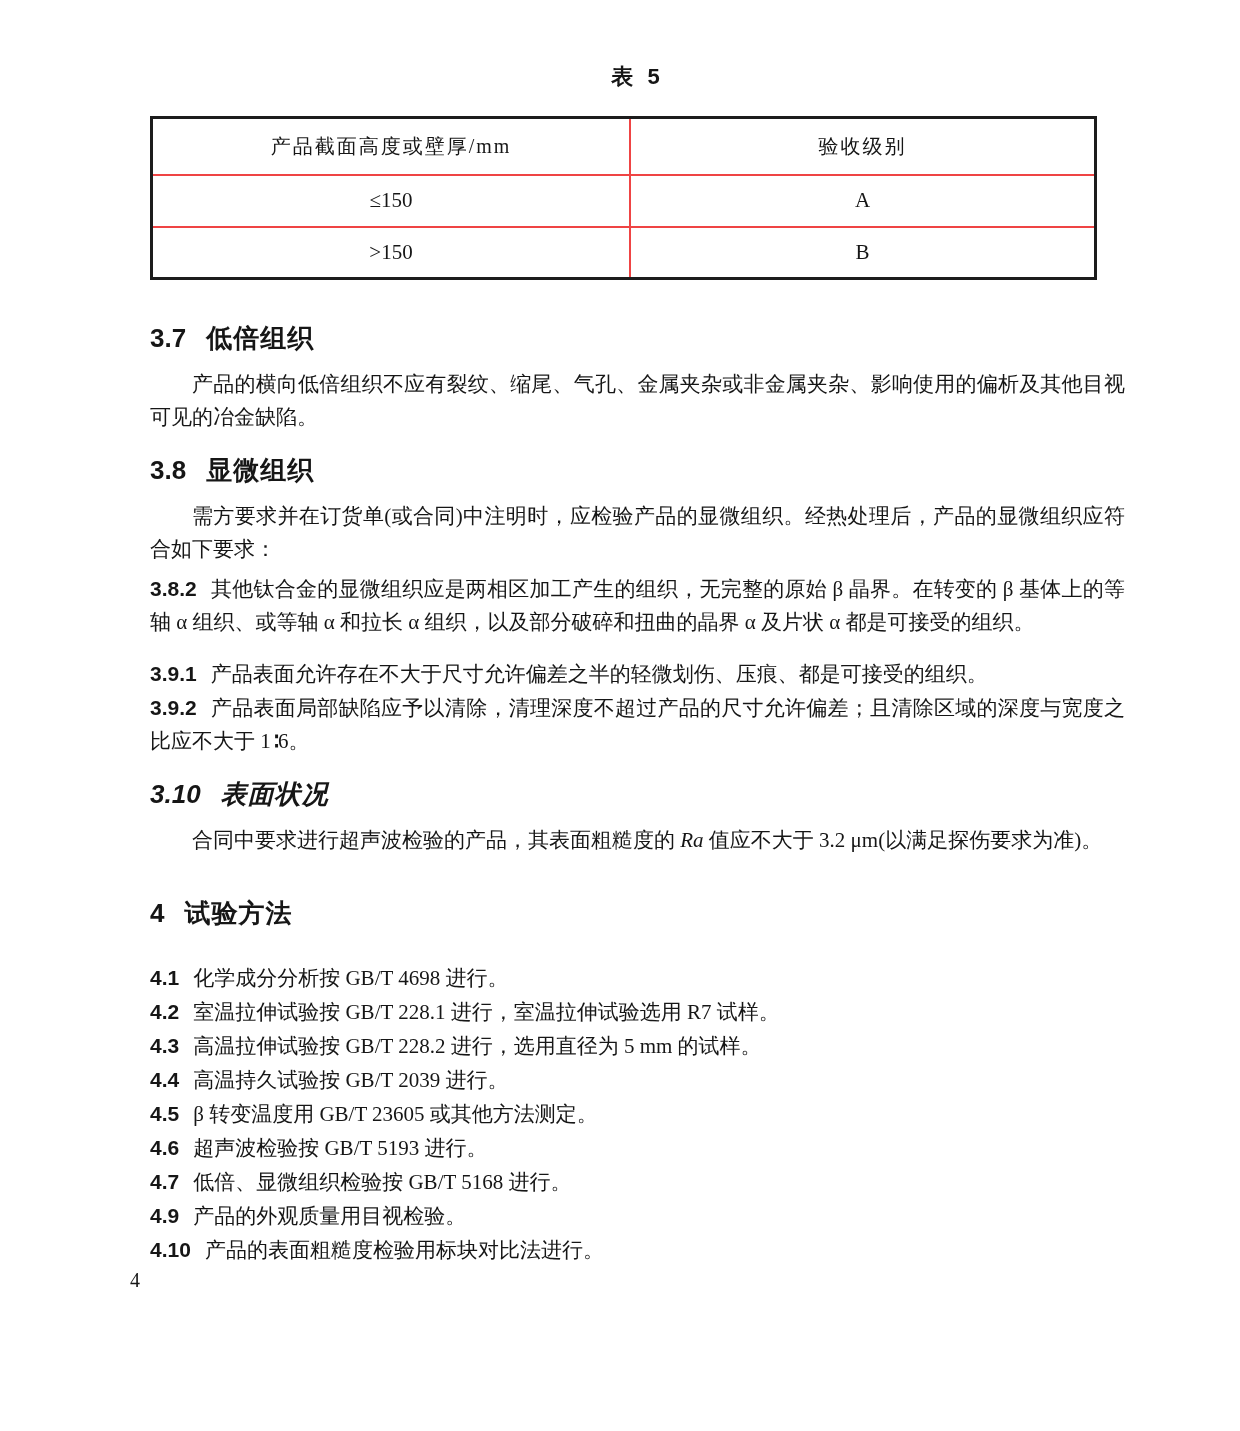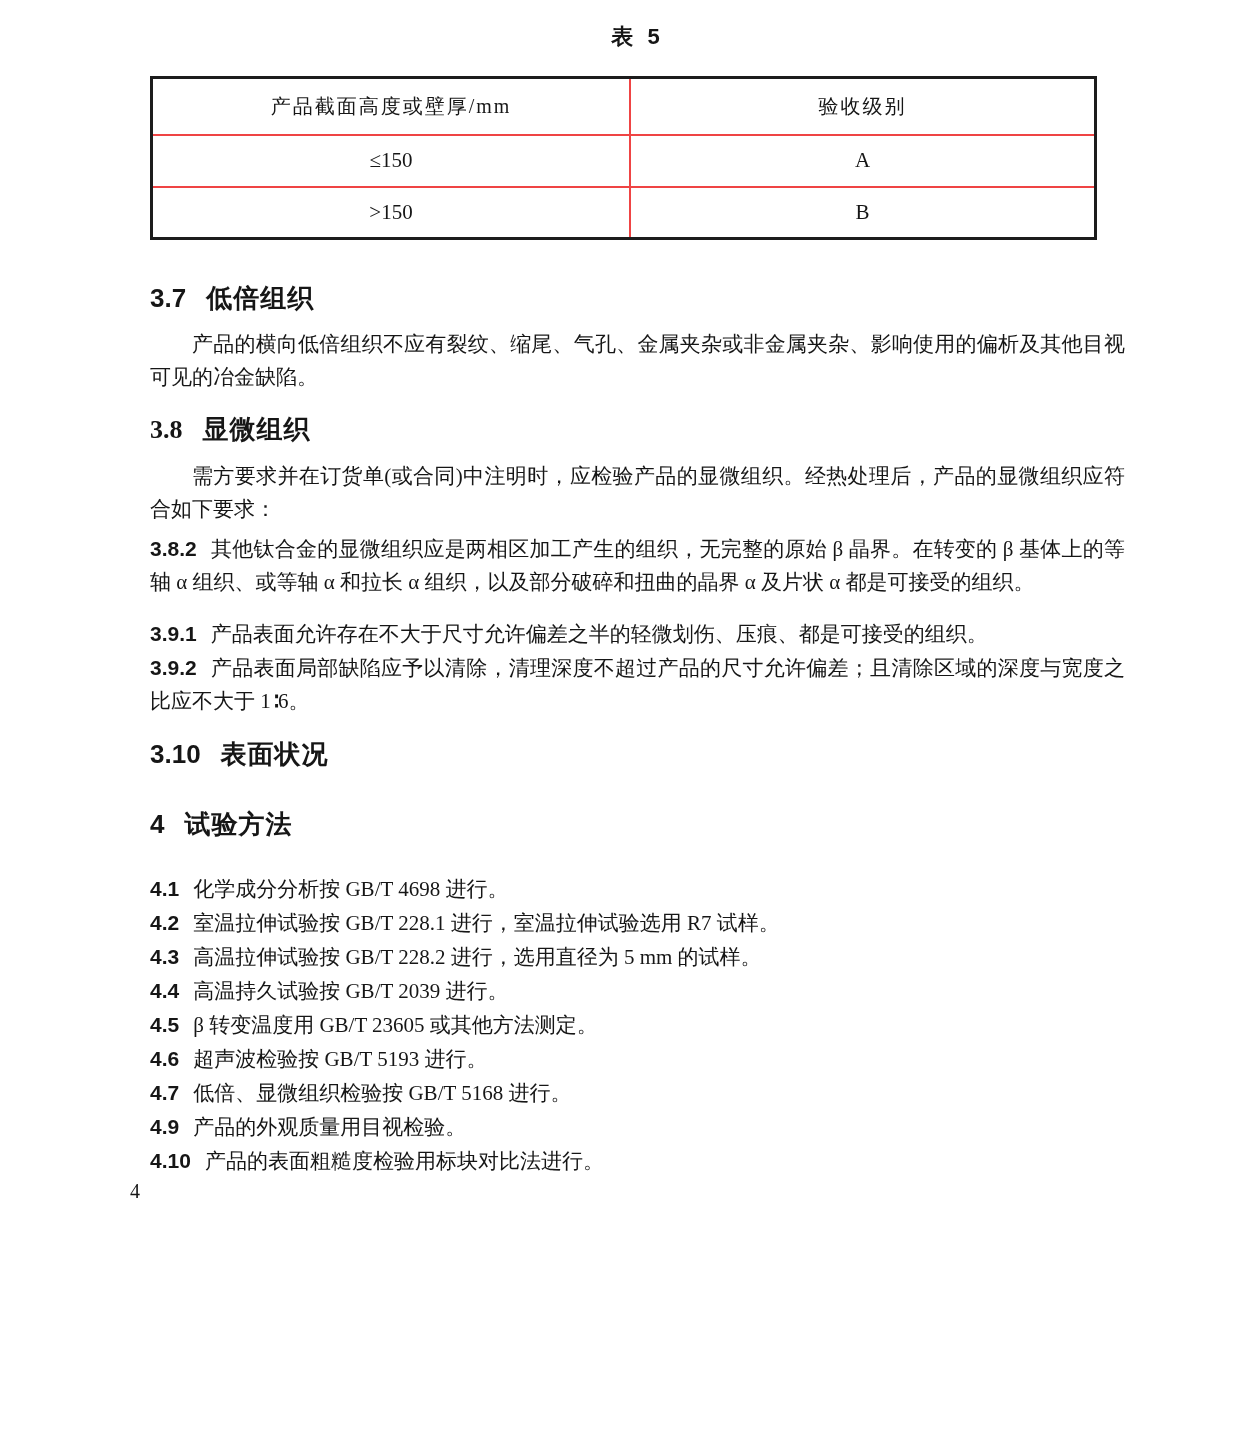--- a/index.html
+++ b/index.html
@@ -8,21 +8,21 @@
     background:#ffffff;
     color:#161616;
     font-family:"Liberation Serif","DejaVu Serif",serif;
   }
   .page {
     position:relative;
     width:1240px; height:1431px;
     background:#ffffff;
     overflow:hidden;
   }
-  .content { padding:24px 115px 0 150px; }
+  .content { padding:24px 115px 0 150px;margin-top:40px; }
 
   .caption {
     text-align:center;
     font-family:"Liberation Sans","DejaVu Sans",sans-serif;
     font-weight:bold;
     font-size:22px;
     height:26px; line-height:26px;
     letter-spacing:4px;
   }
 
@@ -61,27 +61,27 @@
 
   .cnum {
     font-family:"Liberation Sans","DejaVu Sans",sans-serif;
     font-weight:bold;
     margin-right:14px;
   }
   .ra { font-style:italic; }
 
   .h37  { margin-top:44px; }
   .p37  { margin-top:16px; }
-  .h38  { margin-top:22px;font-family:Liberation Serif, serif; }
+  .h38  { margin-top:22px; }
   .p38  { margin-top:16px; }
   .p381 { margin-top:8px; }
   .p382 { margin-top:6px; }
   .h39  { margin-top:18px; }
   .p391 { margin-top:18px; }
-  .h310 { margin-top:22px; }
+  .h310 { margin-top:22px;font-style:italic; }
   .p310 { margin-top:16px; }
   .h4   { margin-top:42px; }
   .m-first { margin-top:34px; }
   .pagenum {
     margin-top:2px;
     margin-left:-20px;
     font-size:20px;
     line-height:22px;
   }
 </style>
@@ -133,20 +133,23 @@
     <p class="p p391">
       <span class="cnum">3.9.1</span><span>产品表面允许存在不大于尺寸允许偏差之半的轻微划伤、压痕、都是可接受的组织。</span>
     </p>
     <p class="p">
       <span class="cnum">3.9.2</span><span>产品表面局部缺陷应予以清除，清理深度不超过产品的尺寸允许偏差；且清除区域的深度与宽度之比应不大于 1∶6。</span>
     </p>
 
     <div class="h h310">
       <span class="hnum">3.10</span><span>表面状况</span>
     </div>
+    <p class="p indent p310">
+      <span>合同中要求进行超声波检验的产品，其表面粗糙度的 </span><span class="ra">Ra</span><span> 值应不大于 3.2 μm(以满足探伤要求为准)。</span>
+    </p>
 
     <div class="h h4">
       <span class="hnum">4</span><span>试验方法</span>
     </div>
 
     <p class="p m-first">
       <span class="cnum">4.1</span><span>化学成分分析按 GB/T 4698 进行。</span>
     </p>
     <p class="p">
       <span class="cnum">4.2</span><span>室温拉伸试验按 GB/T 228.1 进行，室温拉伸试验选用 R7 试样。</span>

